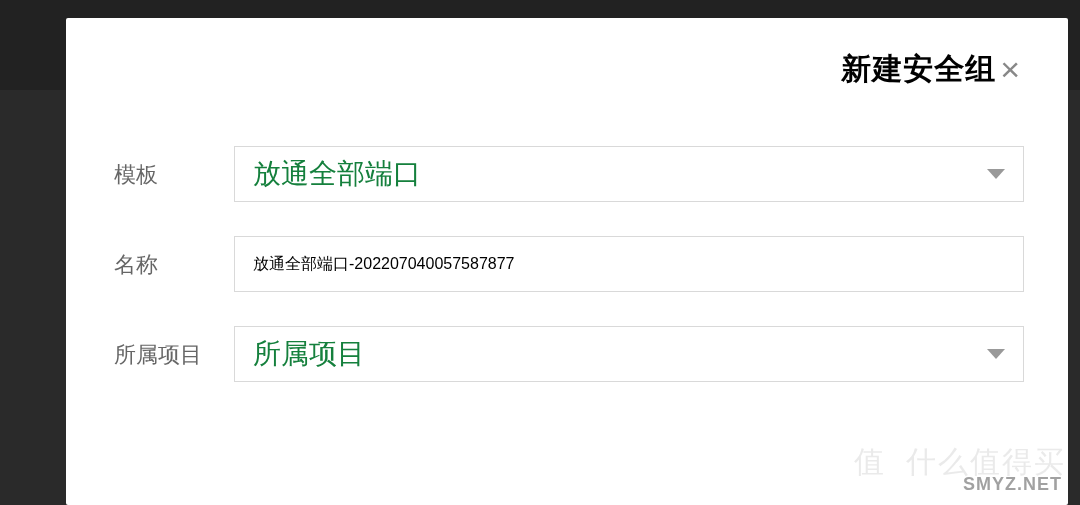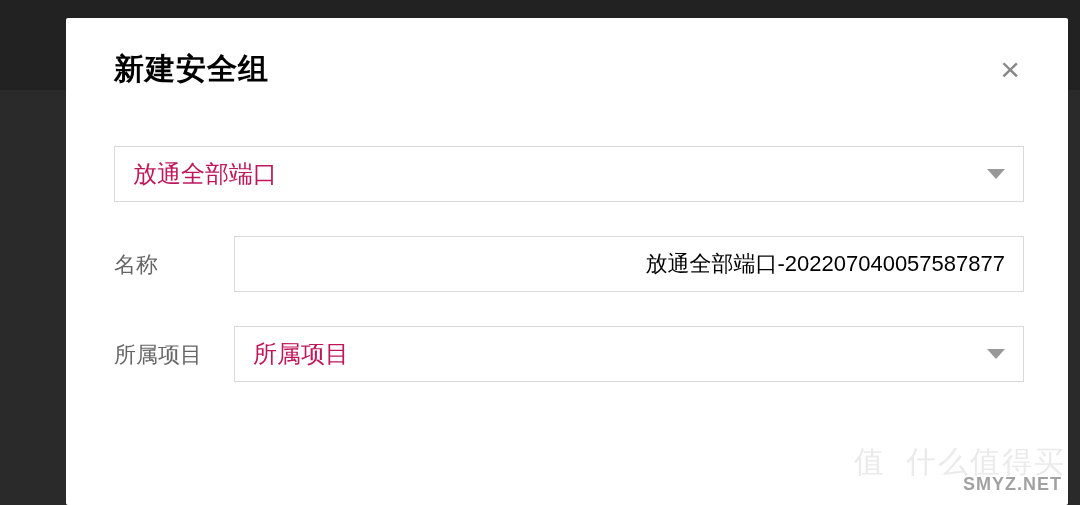--- a/index.html
+++ b/index.html
@@ -28,21 +28,21 @@
       top: 18px;
       left: 66px;
       right: 12px;
       bottom: 0;
       background: #fff;
       border-radius: 2px;
       padding: 30px 44px 0 48px;
     }
     .modal-header {
       display: flex;
-      justify-content: space-between;
+      justify-content: flex-end;
       align-items: center;
       margin-bottom: 56px;
     }
     .modal-title {
       font-size: 30px;
       font-weight: 600;
       color: #000;
       letter-spacing: 1px;
     }
     .close-btn {
@@ -71,39 +71,38 @@
     .select-box {
       border: 1px solid #d9d9d9;
       height: 56px;
       display: flex;
       align-items: center;
       justify-content: space-between;
       padding: 0 18px;
       cursor: pointer;
     }
     .select-value {
-      font-size: 24px;
-      color: #be185d;
+      font-size: 28px;
+      color: #15803d;
     }
     .caret {
       width: 0;
       height: 0;
       border-left: 9px solid transparent;
       border-right: 9px solid transparent;
       border-top: 10px solid #999;
     }
     .text-input {
       border: 1px solid #d9d9d9;
       height: 56px;
       width: 100%;
       padding: 0 18px;
-      font-size: 22px;
+      font-size: 16px;
       color: #000;
       outline: none;
-      text-align: right;
     }
     .textarea-wrap {
       border: 1px solid #d9d9d9;
       padding: 14px 18px 24px 18px;
       min-height: 90px;
     }
     .highlight-box {
       border: 4px solid #ff0000;
       display: inline-block;
       padding: 3px 8px;
@@ -140,20 +139,21 @@
 
 <div class="topbar-dark"></div>
 
 <div class="modal">
   <div class="modal-header">
     <div class="modal-title">新建安全组</div>
     <div class="close-btn">×</div>
   </div>
 
   <div class="form-row">
+    <div class="form-label">模板</div>
     <div class="form-control">
       <div class="select-box">
         <span class="select-value">放通全部端口</span>
         <span class="caret"></span>
       </div>
     </div>
   </div>
 
   <div class="form-row">
     <div class="form-label">名称</div>

